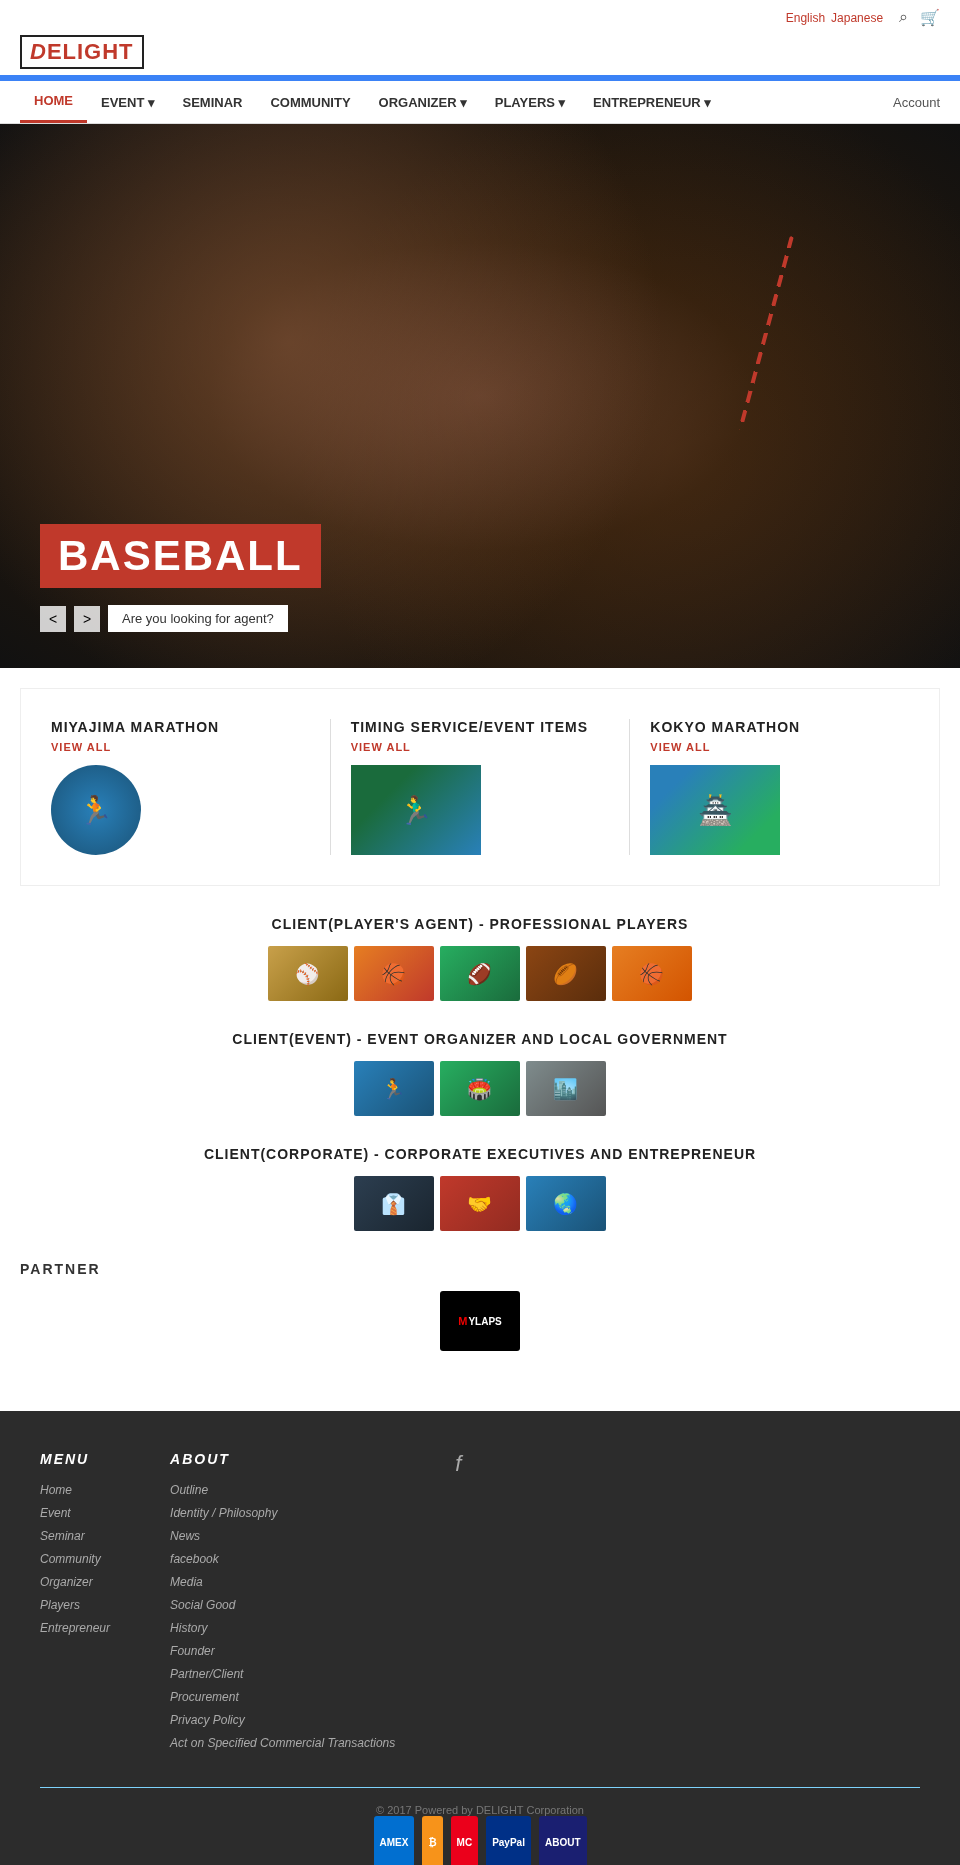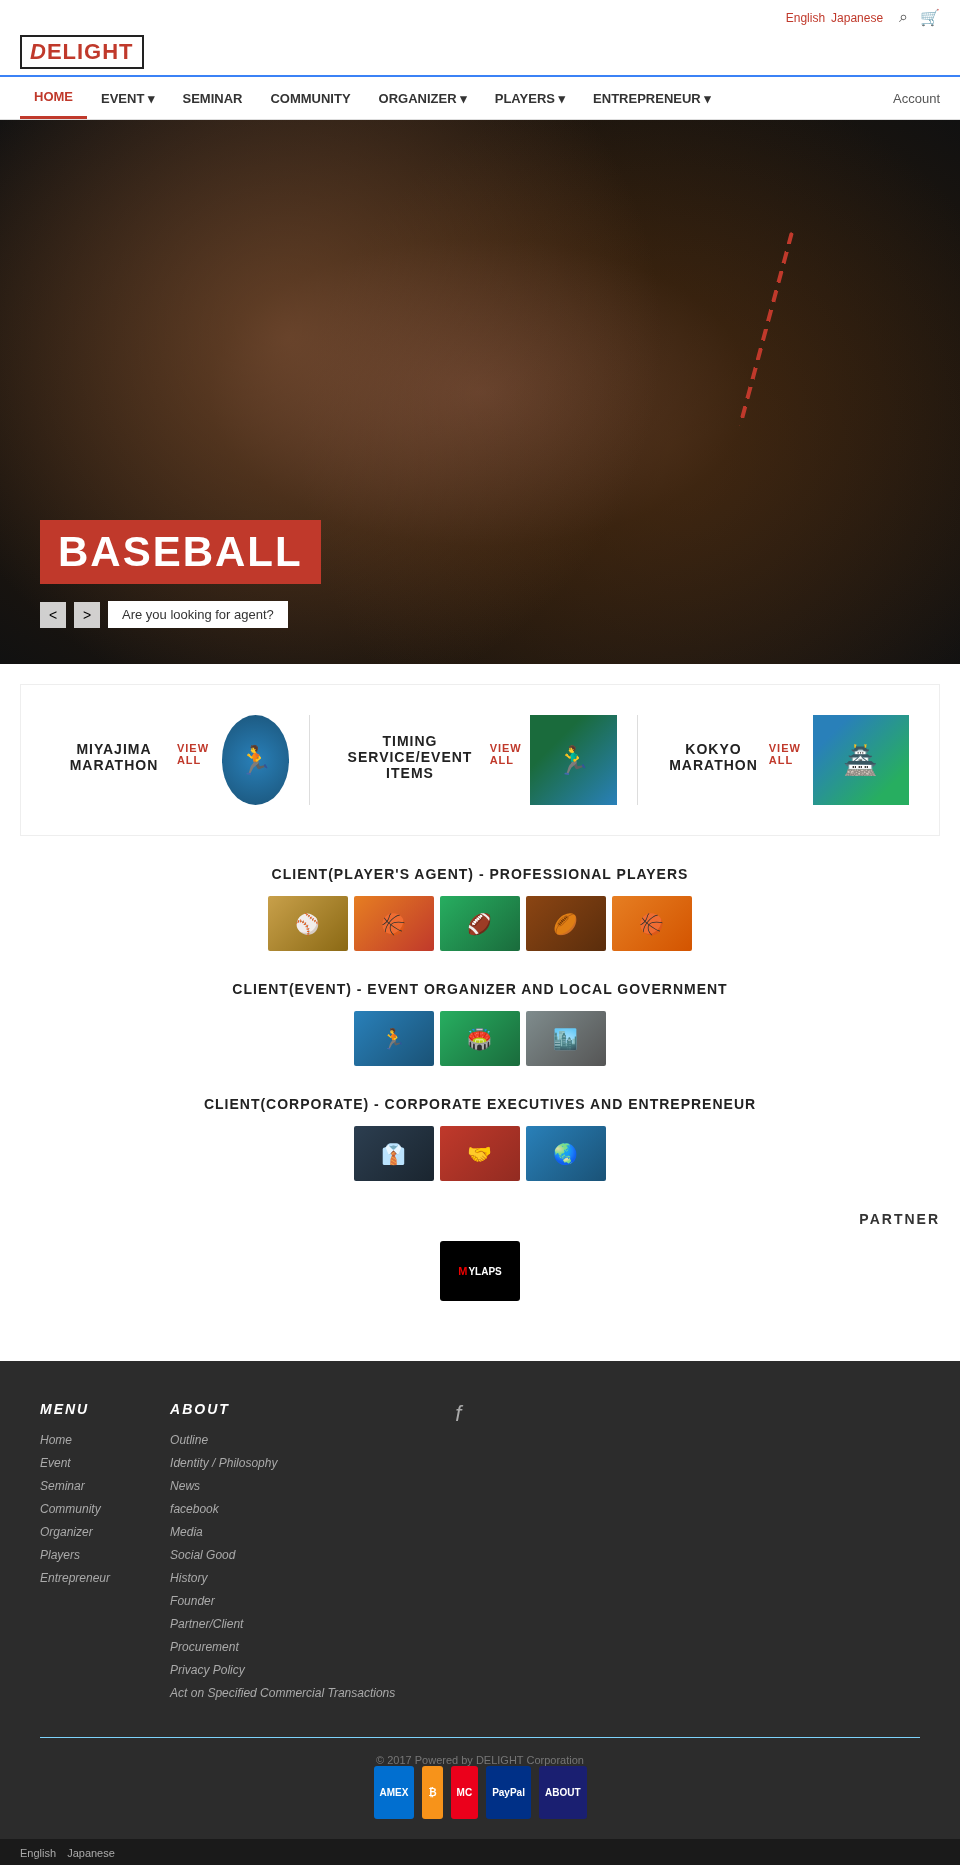--- a/index.html
+++ b/index.html
@@ -16,21 +16,21 @@
     .top-bar a { color: #c0392b; text-decoration: none; margin-left: 6px; }
     .top-bar .icons { display: flex; gap: 12px; margin-left: 16px; }
     .top-bar .icons span { cursor: pointer; font-size: 16px; color: #555; }
 
     
     .header {
       display: flex;
       align-items: center;
       justify-content: space-between;
       padding: 0 20px 6px 20px;
-      border-bottom: 2px solid #3b82f6;
+      border-bottom: 6px solid #3b82f6;
     }
     .logo {
       font-size: 22px;
       font-weight: bold;
       color: #222;
       border: 2px solid #222;
       padding: 2px 8px;
       letter-spacing: 1px;
     }
     .logo span { color: #c0392b; }
@@ -139,22 +139,22 @@
     .marathon-section {
       display: flex;
       justify-content: space-around;
       align-items: flex-start;
       padding: 30px 20px;
       border: 1px solid #eee;
       margin: 20px;
     }
     .marathon-item {
       display: flex;
-      flex-direction: row;
-      align-items: center;
+      flex-direction: column;
+      align-items: flex-start;
       flex: 1;
       padding: 0 10px;
     }
     .marathon-item h3 {
       font-size: 14px;
       font-weight: 700;
       text-align: center;
       letter-spacing: 1px;
       margin-bottom: 6px;
       color: #222;
@@ -252,21 +252,21 @@
     .ci-bball2 { background: linear-gradient(135deg, #e67e22, #d35400); }
     .ci-event1 { background: linear-gradient(135deg, #2980b9, #1a5276); }
     .ci-event2 { background: linear-gradient(135deg, #27ae60, #1a6b3c); }
     .ci-event3 { background: linear-gradient(135deg, #7f8c8d, #555); }
     .ci-exec1 { background: linear-gradient(135deg, #2c3e50, #1a252f); }
     .ci-exec2 { background: linear-gradient(135deg, #c0392b, #922b21); }
     .ci-exec3 { background: linear-gradient(135deg, #2980b9, #1a5276); }
 
     
     .partner-section {
-      text-align: right;
+      text-align: left;
       margin: 30px auto;
       padding: 0 20px;
     }
     .partner-section h2 {
       font-size: 14px;
       font-weight: 700;
       letter-spacing: 2px;
       margin-bottom: 14px;
       text-transform: uppercase;
     }

